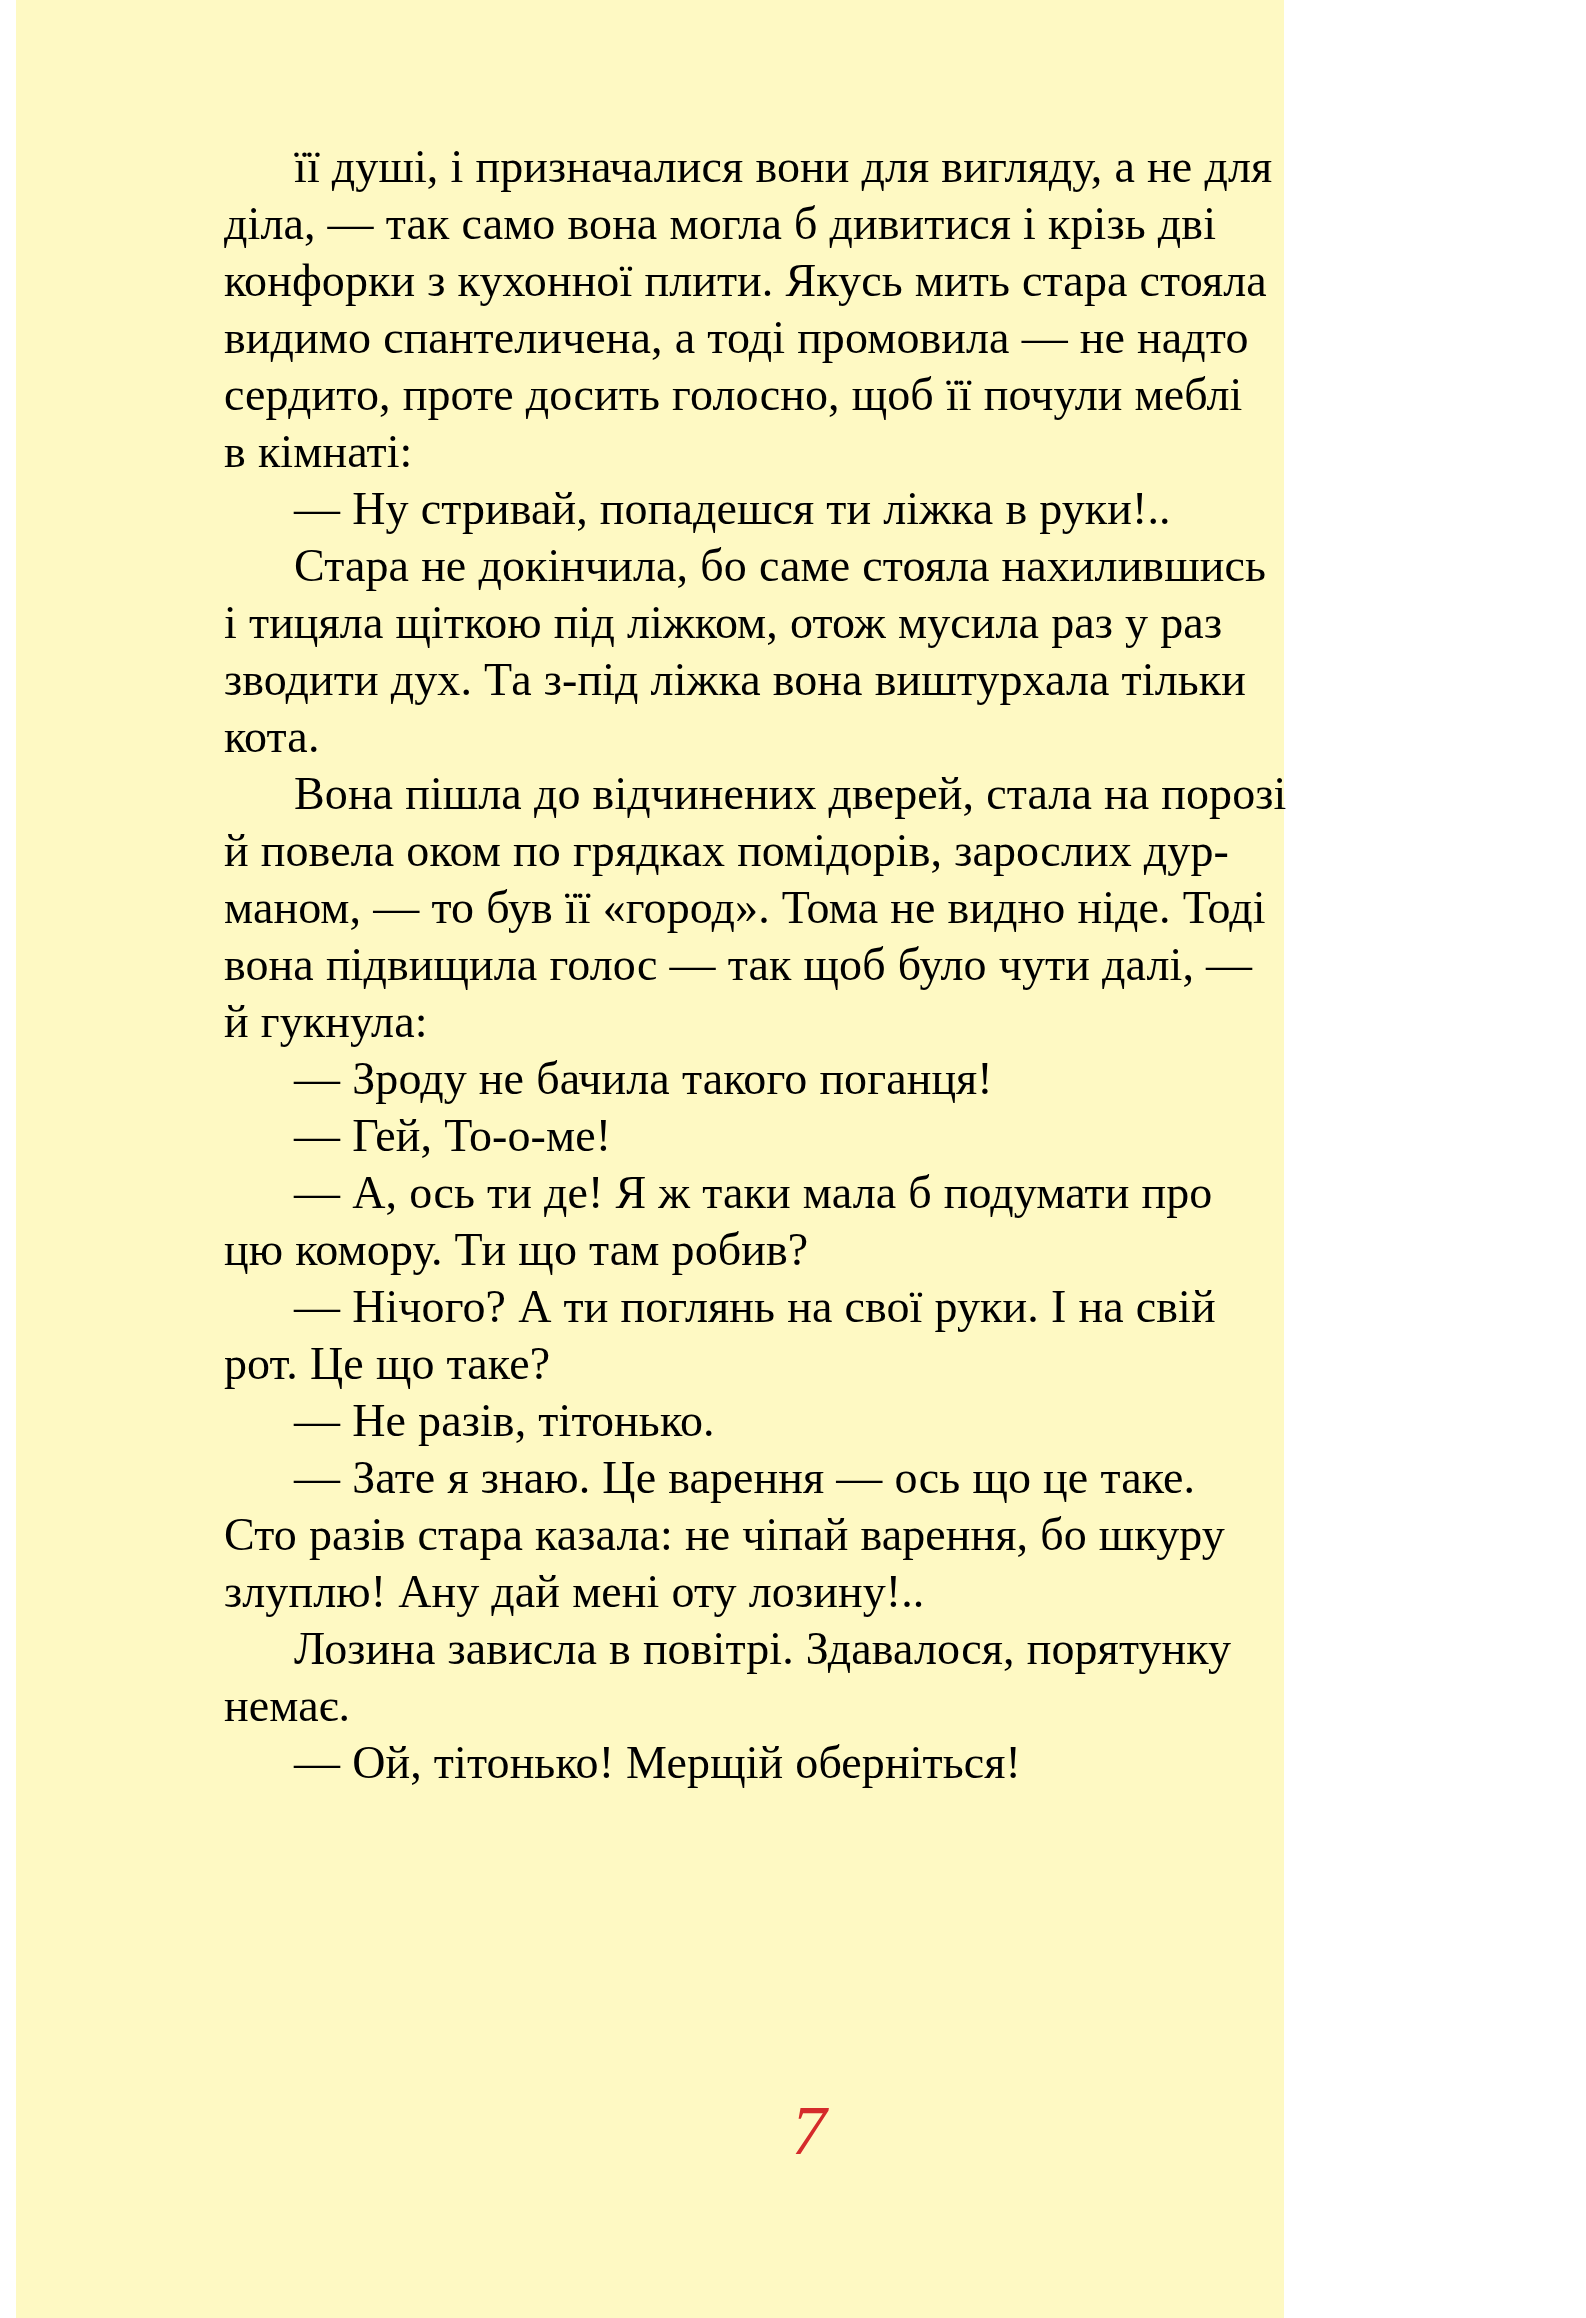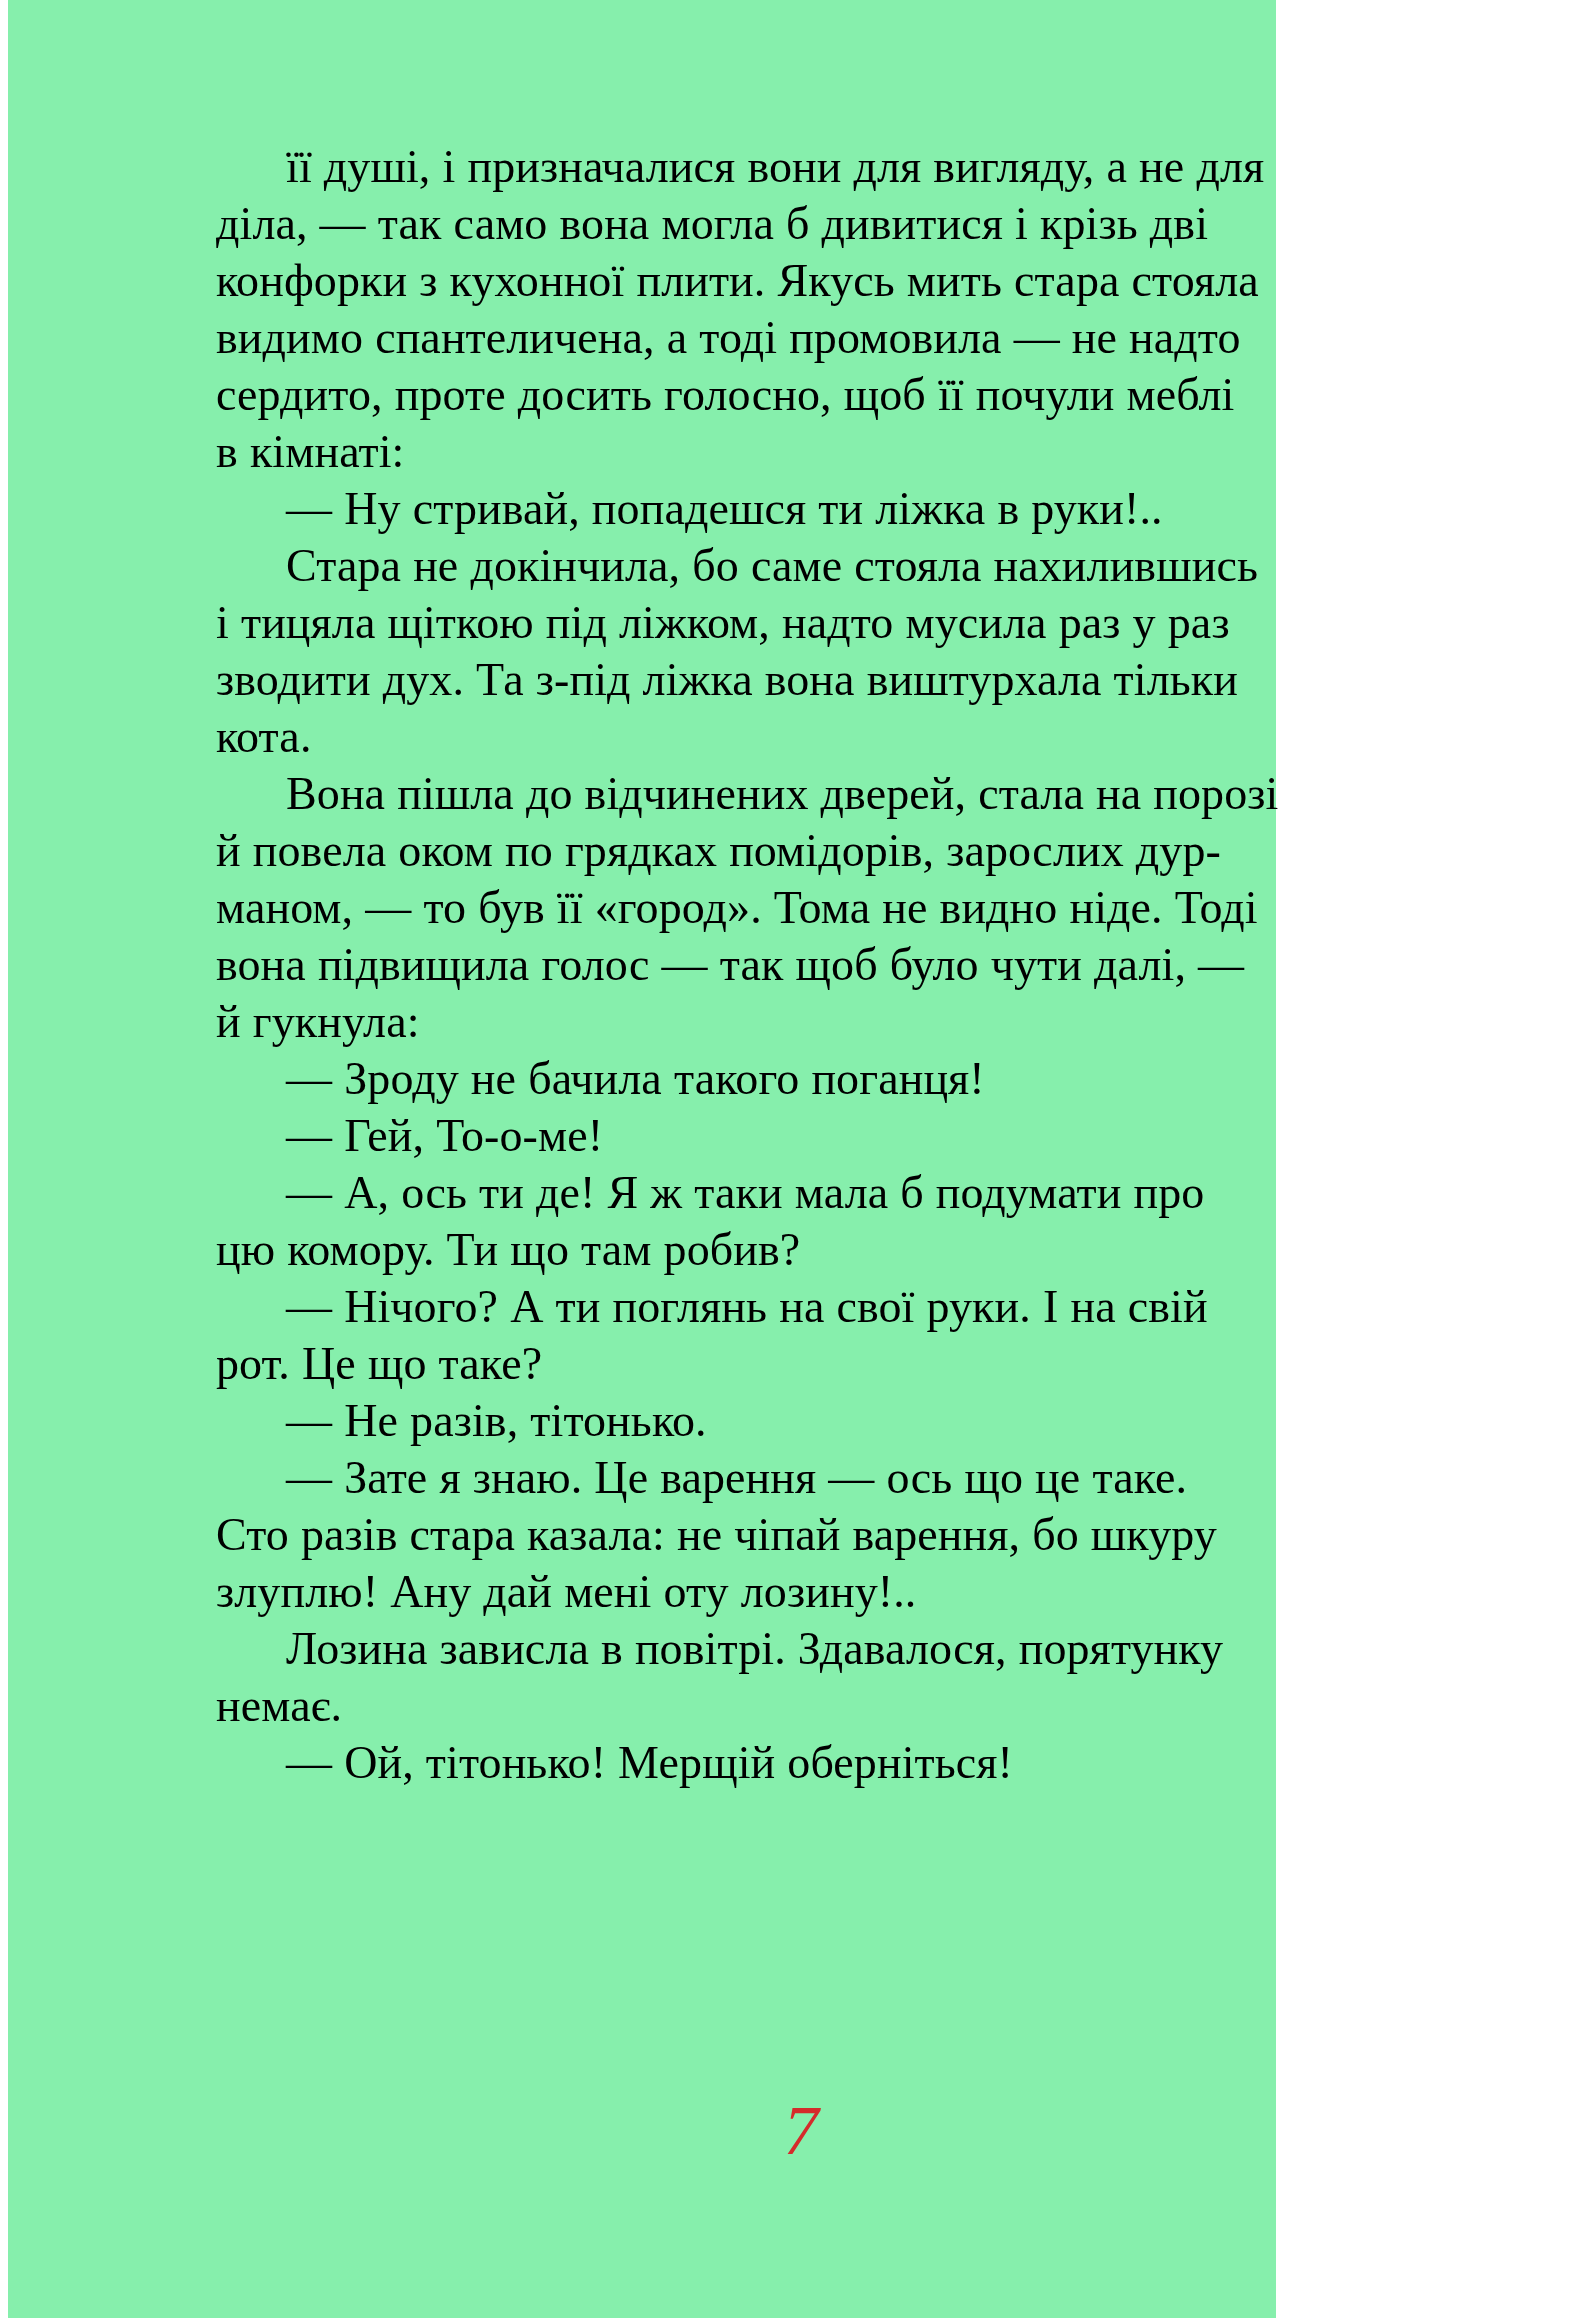--- a/index.html
+++ b/index.html
@@ -11,25 +11,25 @@
     height: 2319px;
     background: #ffffff;
     font-family: "Liberation Serif", "DejaVu Serif", serif;
     color: #000000;
     overflow: hidden;
     position: relative;
   }
 
   .page {
     position: absolute;
-    left: 8px;
+    left: 16px;
     top: 0;
     width: 1268px;
     height: 2319px;
-    background: #86efac;
+    background: #fef9c3;
   }
 
   .text-column {
     position: absolute;
     left: 208px;
     top: 138px;
     width: 1150px;
   }
 
   .para {
@@ -73,21 +73,21 @@
     <p class="para fixed-justified">її душі, і призначалися вони для вигляду, а не для
 діла, — так само вона могла б дивитися і крізь дві
 конфорки з кухонної плити. Якусь мить стара стояла
 видимо спантеличена, а тоді промовила — не надто
 сердито, проте досить голосно, щоб її почули меблі
 в кімнаті:</p>
 
     <p class="para">— Ну стривай, попадешся ти ліжка в руки!..</p>
 
     <p class="para fixed-justified">Стара не докінчила, бо саме стояла нахилившись
-і тицяла щіткою під ліжком, надто мусила раз у раз
+і тицяла щіткою під ліжком, отож мусила раз у раз
 зводити дух. Та з-під ліжка вона виштурхала тільки
 кота.</p>
 
     <p class="para fixed-justified">Вона пішла до відчинених дверей, стала на порозі
 й повела оком по грядках помідорів, зарослих дур-
 маном, — то був її «город». Тома не видно ніде. Тоді
 вона підвищила голос — так щоб було чути далі, —
 й гукнула:</p>
 
     <p class="para">— Зроду не бачила такого поганця!</p>

